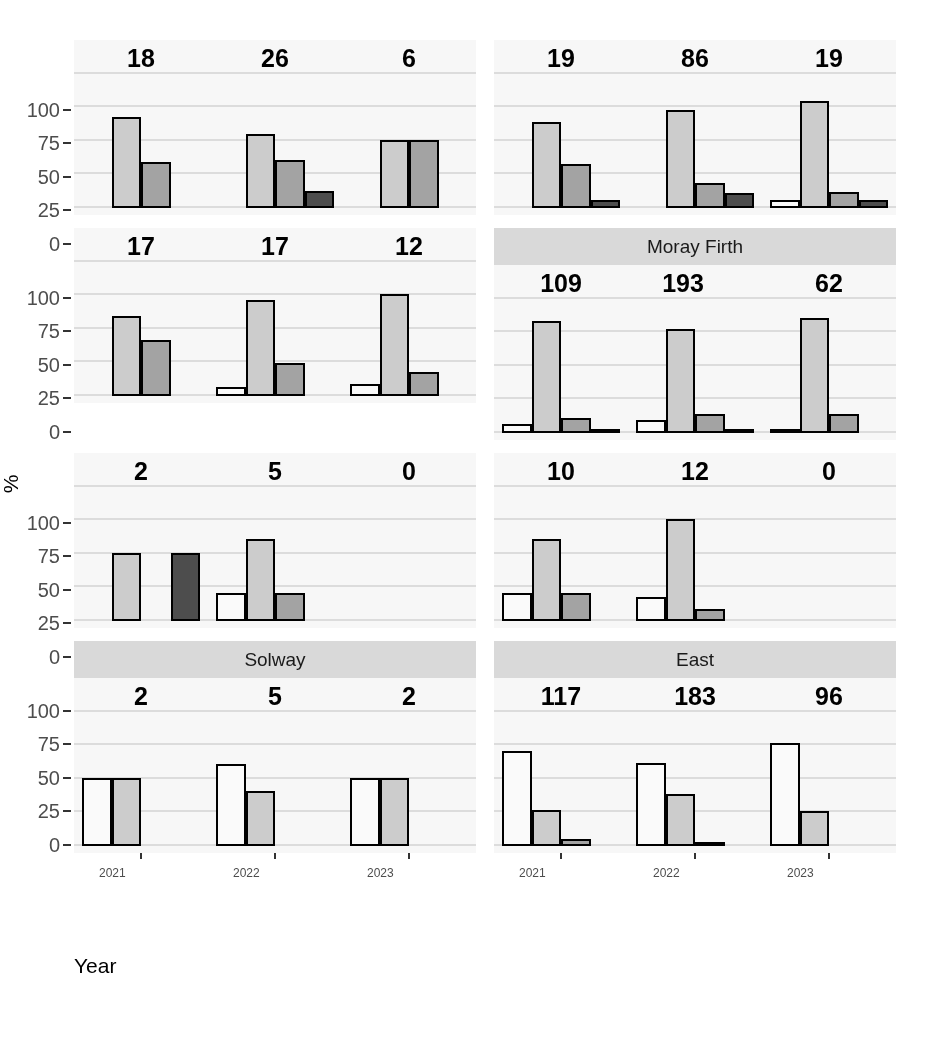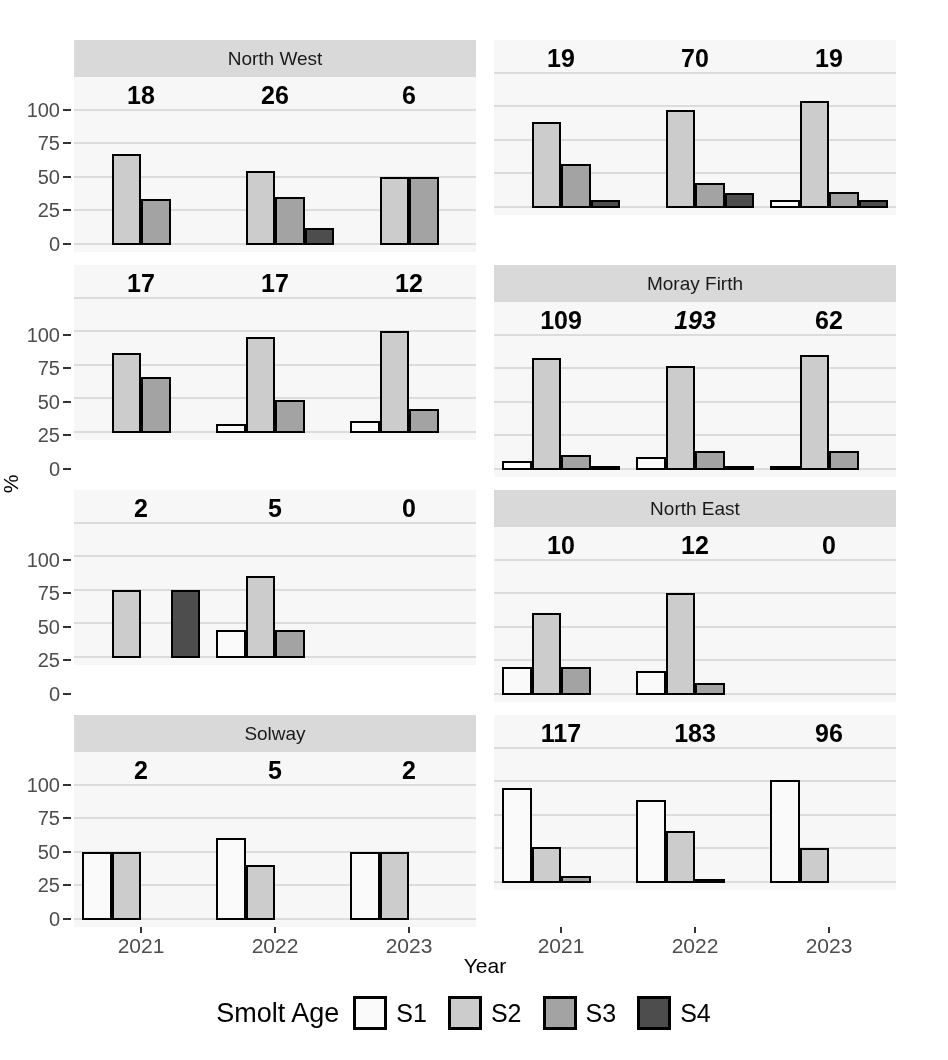--- a/index.html
+++ b/index.html
@@ -17,23 +17,23 @@
   .gridline{position:absolute;left:0;right:0;height:2px;background:#dcdcdc;}
   .count-label{position:absolute;top:4px;width:118px;text-align:center;font-weight:bold;font-size:25px;color:#000;}
   .bar-group{position:absolute;bottom:7.5px;height:141px;width:118px;display:flex;align-items:flex-end;}
   .bar-slot{width:29.5px;flex:none;}
   .bar{width:100%;border:2px solid #000;box-sizing:border-box;}
   .y-tick-label{position:absolute;right:14px;font-size:20px;line-height:20px;color:#4d4d4d;}
   .y-tick{position:absolute;right:3px;width:8px;height:2px;background:#333333;}
   .x-axis{display:flex;}
   .x-panel{position:relative;width:402px;height:34px;flex:none;}
   .x-tick{position:absolute;top:0;width:2px;height:6px;background:#333333;}
-  .x-tick-label{position:absolute;top:7px;width:84px;text-align:center;font-size:21px;color:#4d4d4d;}
+  .x-tick-label{position:absolute;top:13px;width:84px;text-align:left;font-size:12px;color:#4d4d4d;}
   #y-axis-title{position:absolute;left:-4px;top:472px;width:30px;text-align:center;font-size:21px;color:#000;transform:rotate(-90deg);}
-  #x-axis-title{position:absolute;top:954px;left:74px;width:822px;text-align:center;font-size:21px;color:#000;}
+  #x-axis-title{position:absolute;top:954px;left:74px;width:822px;text-align:left;font-size:21px;color:#000;}
   #legend{position:absolute;top:996px;left:0;width:948px;display:flex;justify-content:center;align-items:center;}
   #legend-title{font-size:27px;color:#000;margin-right:14px;}
   #legend-items{display:flex;align-items:center;}
   .legend-key{display:inline-block;width:34px;height:34px;border:3px solid #000;box-sizing:border-box;margin-right:9px;}
   .legend-label{font-size:25px;color:#000;margin-right:21px;}
 </style>
 </head>
 <body>
 
 <div id="figure">
@@ -46,23 +46,20 @@
           <div class="y-tick-label" style="top: 93.375px;">75</div>
           <div class="y-tick" style="top: 102.375px;"></div>
           <div class="y-tick-label" style="top: 126.75px;">50</div>
           <div class="y-tick" style="top: 135.75px;"></div>
           <div class="y-tick-label" style="top: 160.125px;">25</div>
           <div class="y-tick" style="top: 169.125px;"></div>
           <div class="y-tick-label" style="top: 193.5px;">0</div>
           <div class="y-tick" style="top: 202.5px;"></div>
         </div>
         <div class="panel-cell">
-          <div class="strip">
-            <span class="strip-title">North West</span>
-          </div>
           <div class="plot">
             <div class="gridline" style="top: 32px;"></div>
             <div class="gridline" style="top: 65.375px;"></div>
             <div class="gridline" style="top: 98.75px;"></div>
             <div class="gridline" style="top: 132.125px;"></div>
             <div class="gridline" style="top: 165.5px;"></div>
             <div class="count-label" style="left: 8px;">18</div>
             <div class="bar-group" style="left: 8px;">
               <div class="bar-slot"></div>
               <div class="bar-slot">
@@ -113,21 +110,21 @@
               <div class="bar-slot">
                 <div class="bar" style="height: 85.1px; background: rgb(204, 204, 204);"></div>
               </div>
               <div class="bar-slot">
                 <div class="bar" style="height: 43.7px; background: rgb(163, 163, 163);"></div>
               </div>
               <div class="bar-slot">
                 <div class="bar" style="height: 7.7px; background: rgb(77, 77, 77);"></div>
               </div>
             </div>
-            <div class="count-label" style="left: 142px;">70</div>
+            <div class="count-label" style="left: 142px;">86</div>
             <div class="bar-group" style="left: 142px;">
               <div class="bar-slot"></div>
               <div class="bar-slot">
                 <div class="bar" style="height: 97.1px; background: rgb(204, 204, 204);"></div>
               </div>
               <div class="bar-slot">
                 <div class="bar" style="height: 25px; background: rgb(163, 163, 163);"></div>
               </div>
               <div class="bar-slot">
                 <div class="bar" style="height: 14.3px; background: rgb(77, 77, 77);"></div>
@@ -229,21 +226,21 @@
               <div class="bar-slot">
                 <div class="bar" style="height: 111.8px; background: rgb(204, 204, 204);"></div>
               </div>
               <div class="bar-slot">
                 <div class="bar" style="height: 14.3px; background: rgb(163, 163, 163);"></div>
               </div>
               <div class="bar-slot">
                 <div class="bar" style="height: 3.7px; background: rgb(77, 77, 77);"></div>
               </div>
             </div>
-            <div class="count-label" style="left: 142px; font-style: italic;">193</div>
+            <div class="count-label" style="left: 130px;">193</div>
             <div class="bar-group" style="left: 142px;">
               <div class="bar-slot">
                 <div class="bar" style="height: 13px; background: rgb(250, 250, 250);"></div>
               </div>
               <div class="bar-slot">
                 <div class="bar" style="height: 103.8px; background: rgb(204, 204, 204);"></div>
               </div>
               <div class="bar-slot">
                 <div class="bar" style="height: 18.4px; background: rgb(163, 163, 163);"></div>
               </div>
@@ -309,23 +306,20 @@
               <div class="bar-slot">
                 <div class="bar" style="height: 27.7px; background: rgb(163, 163, 163);"></div>
               </div>
               <div class="bar-slot"></div>
             </div>
             <div class="count-label" style="left: 276px;">0</div>
           </div>
         </div>
         <div class="panel-gap"></div>
         <div class="panel-cell">
-          <div class="strip">
-            <span class="strip-title">North East</span>
-          </div>
           <div class="plot">
             <div class="gridline" style="top: 32px;"></div>
             <div class="gridline" style="top: 65.375px;"></div>
             <div class="gridline" style="top: 98.75px;"></div>
             <div class="gridline" style="top: 132.125px;"></div>
             <div class="gridline" style="top: 165.5px;"></div>
             <div class="count-label" style="left: 8px;">10</div>
             <div class="bar-group" style="left: 8px;">
               <div class="bar-slot">
                 <div class="bar" style="height: 27.7px; background: rgb(250, 250, 250);"></div>
@@ -408,20 +402,23 @@
               <div class="bar-slot">
                 <div class="bar" style="height: 67.8px; background: rgb(204, 204, 204);"></div>
               </div>
               <div class="bar-slot"></div>
               <div class="bar-slot"></div>
             </div>
           </div>
         </div>
         <div class="panel-gap"></div>
         <div class="panel-cell">
+          <div class="strip">
+            <span class="strip-title">East</span>
+          </div>
           <div class="plot">
             <div class="gridline" style="top: 32px;"></div>
             <div class="gridline" style="top: 65.375px;"></div>
             <div class="gridline" style="top: 98.75px;"></div>
             <div class="gridline" style="top: 132.125px;"></div>
             <div class="gridline" style="top: 165.5px;"></div>
             <div class="count-label" style="left: 8px;">117</div>
             <div class="bar-group" style="left: 8px;">
               <div class="bar-slot">
                 <div class="bar" style="height: 94.5px; background: rgb(250, 250, 250);"></div>
@@ -476,26 +473,13 @@
           <div class="x-tick" style="left: 66px;"></div>
           <div class="x-tick-label" style="left: 25px;">2021</div>
           <div class="x-tick" style="left: 200px;"></div>
           <div class="x-tick-label" style="left: 159px;">2022</div>
           <div class="x-tick" style="left: 334px;"></div>
           <div class="x-tick-label" style="left: 293px;">2023</div>
         </div>
       </div>
     </div>
   <div id="x-axis-title">Year</div>
-  <div id="legend">
-    <span id="legend-title">Smolt Age</span>
-    <span id="legend-items">
-        <span class="legend-key" style="background: rgb(250, 250, 250);"></span>
-        <span class="legend-label">S1</span>
-        <span class="legend-key" style="background: rgb(204, 204, 204);"></span>
-        <span class="legend-label">S2</span>
-        <span class="legend-key" style="background: rgb(163, 163, 163);"></span>
-        <span class="legend-label">S3</span>
-        <span class="legend-key" style="background: rgb(77, 77, 77);"></span>
-        <span class="legend-label">S4</span>
-      </span>
-  </div>
 </div>
 
 </body></html>

